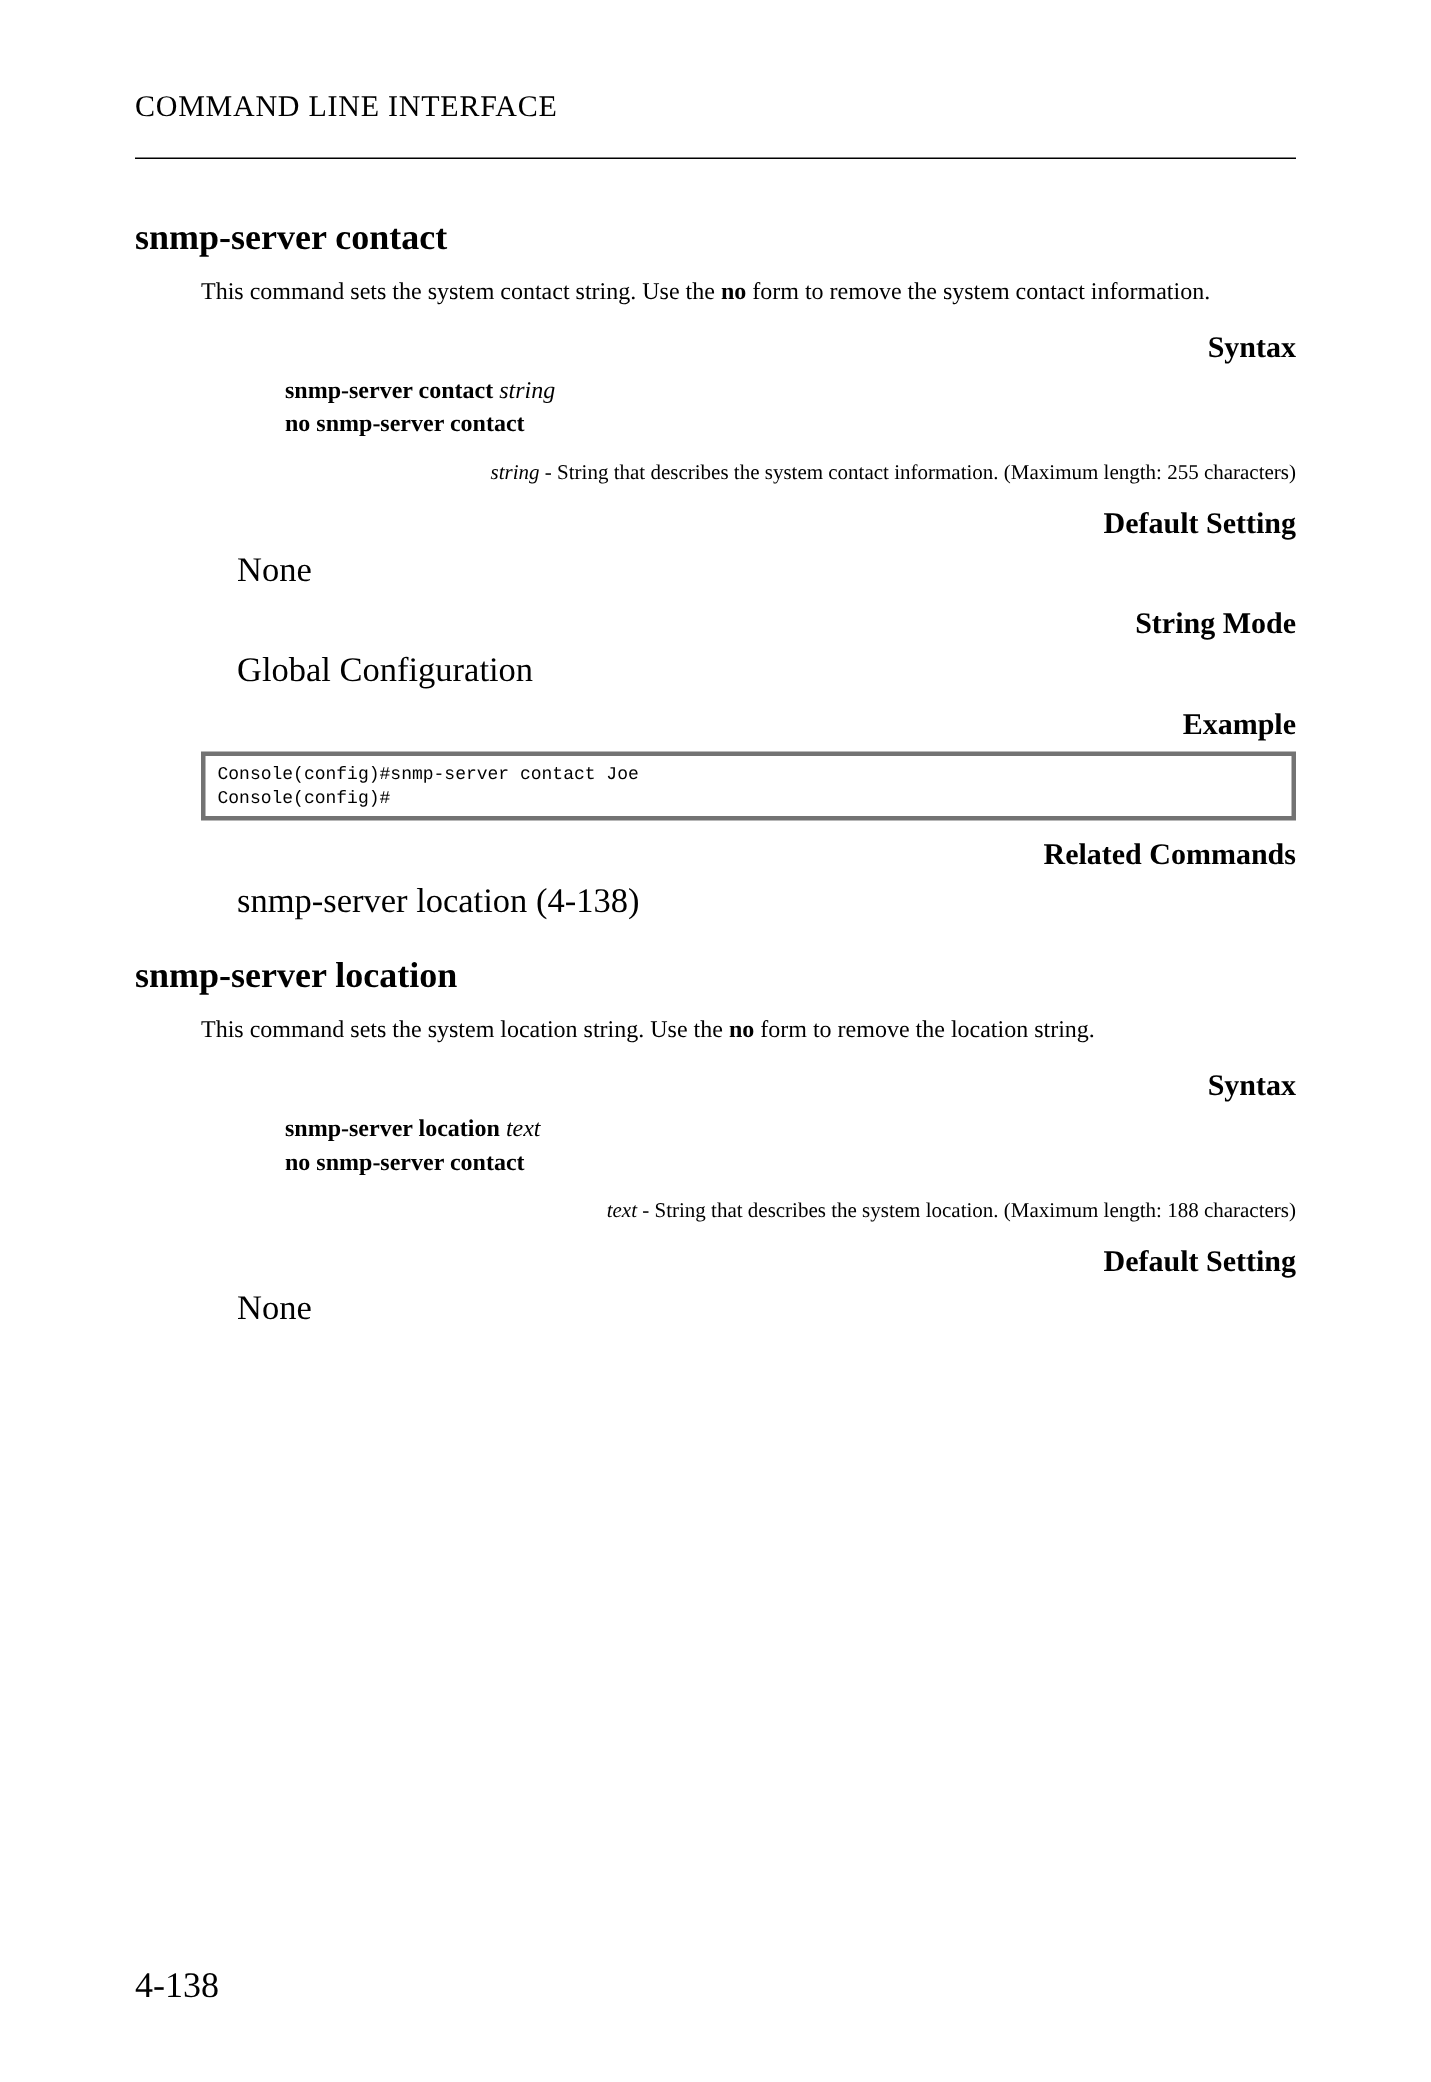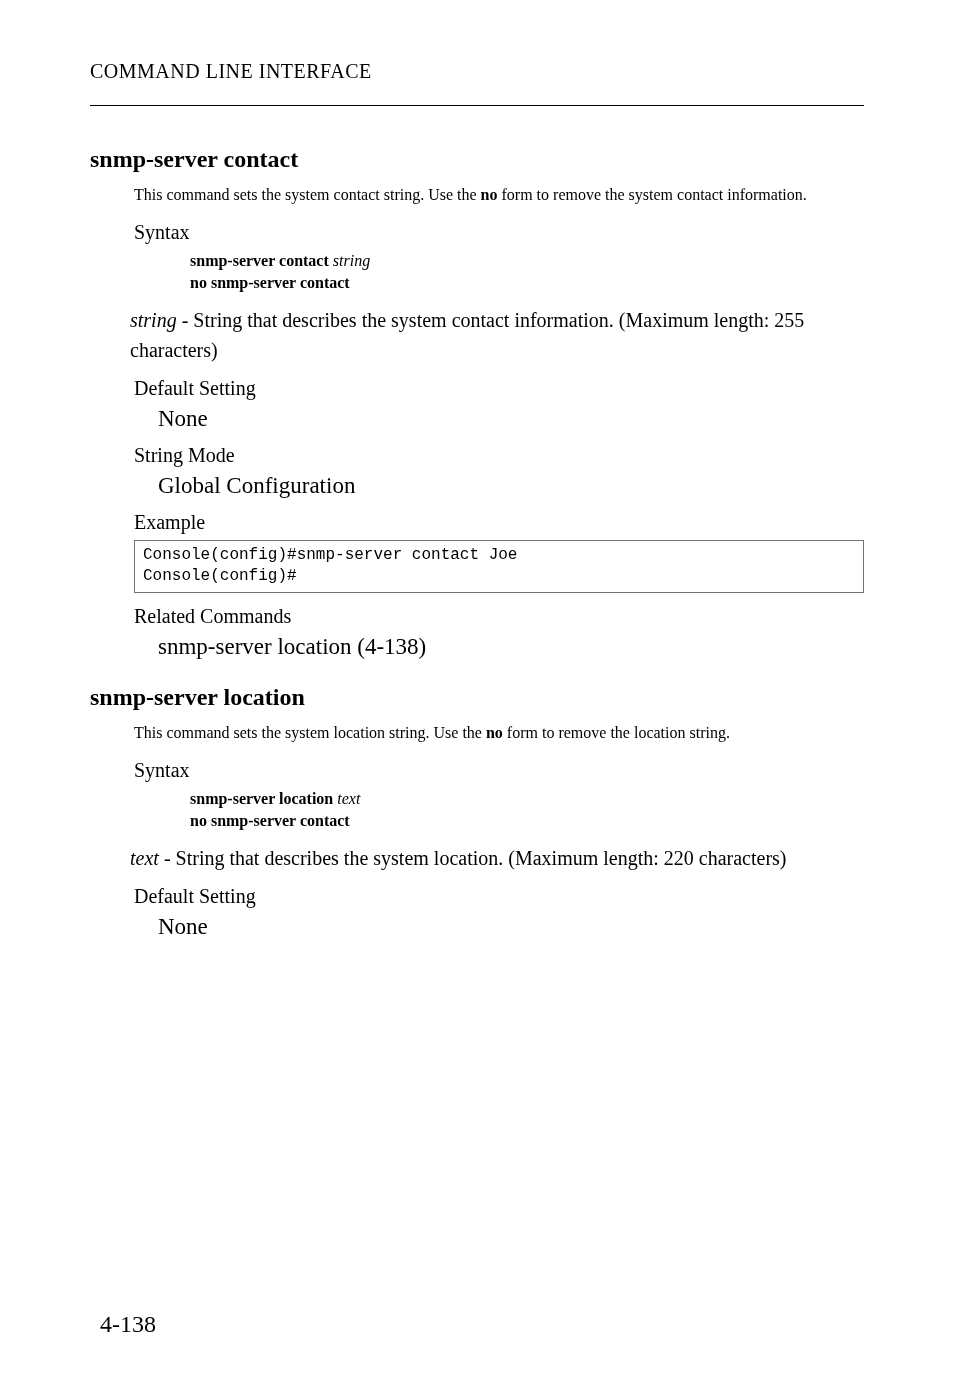--- a/index.html
+++ b/index.html
@@ -39,66 +39,68 @@
       margin-bottom: 10px;
     }
     .body-text {
       font-size: 16px;
       margin-left: 44px;
       line-height: 1.5;
       margin-bottom: 14px;
     }
     .subheading {
       font-size: 20px;
-      font-weight: normal;
+      font-weight: bold;
       margin-left: 44px;
       margin-top: 12px;
       margin-bottom: 6px;
+      text-align: right;
     }
     .syntax-line {
       font-size: 16px;
       margin-left: 100px;
       line-height: 1.4;
     }
     .syntax-line .bold {
       font-weight: bold;
     }
     .syntax-line .italic {
       font-style: italic;
     }
     .param-block {
-      font-size: 20px;
-      margin-left: 40px;
+      font-size: 14px;
+      margin-left: 72px;
       margin-top: 10px;
       line-height: 1.5;
       margin-bottom: 10px;
+      text-align: right;
     }
     .param-block .italic {
       font-style: italic;
     }
     .sub-value {
       font-size: 23px;
       margin-left: 68px;
       margin-bottom: 8px;
     }
     .code-block {
       font-family: 'Courier New', monospace;
-      font-size: 16px;
-      border: 1px solid #737373;
+      font-size: 12px;
+      border: 3px solid #737373;
       margin-left: 44px;
       margin-right: 0;
       padding: 4px 8px;
       line-height: 1.35;
       margin-bottom: 6px;
       white-space: pre;
     }
     .page-number {
       position: absolute;
       bottom: 50px;
-      left: 100px;
+      left: 90px;
       font-size: 24px;
     }
     .bold-inline {
       font-weight: bold;
     }
   </style>
 </head>
 <body>
 
 <div class="page-header">COMMAND LINE INTERFACE</div>
@@ -145,19 +147,19 @@
 <div class="subheading">Syntax</div>
 
 <div class="syntax-line">
   <span class="bold">snmp-server location</span> <span class="italic">text</span>
 </div>
 <div class="syntax-line">
   <span class="bold">no snmp-server contact</span>
 </div>
 
 <div class="param-block">
-  <span class="italic">text</span><span> - String that describes the system location. (Maximum length: 220 characters)</span>
+  <span class="italic">text</span><span> - String that describes the system location. (Maximum length: 188 characters)</span>
 </div>
 
 <div class="subheading">Default Setting</div>
 <div class="sub-value">None</div>
 
 <div class="page-number">4-138</div>
 
 </body></html>

